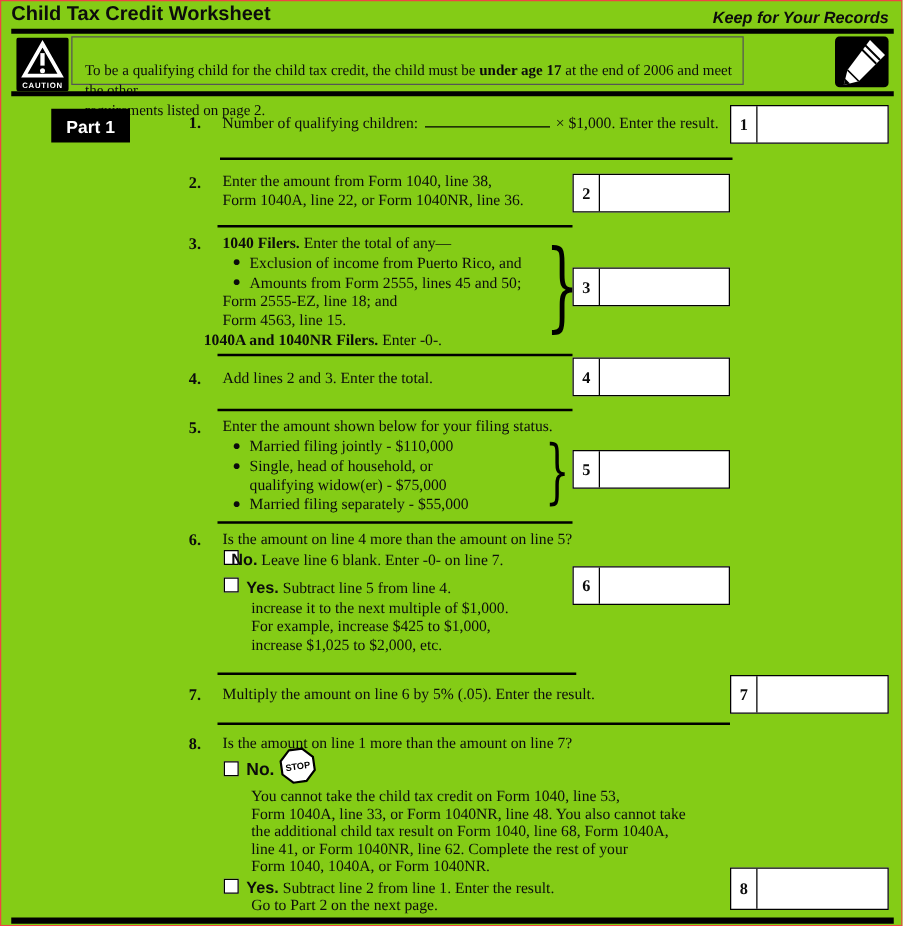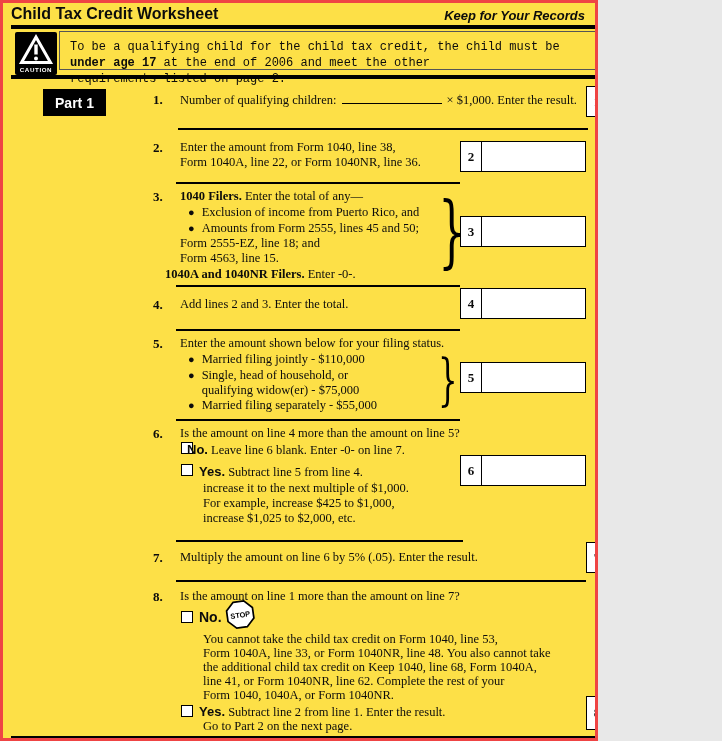--- a/index.html
+++ b/index.html
@@ -1,26 +1,26 @@
 <!DOCTYPE html>
 <html><head>
 <meta charset="utf-8">
 <style>
   html,body{margin:0;padding:0;background:#e8e8e8;}
   .page{
-    position:relative;width:598px;height:741px;background:#fde047;
-    border:3px solid #ef4444;box-sizing:border-box;overflow:hidden;
+    position:relative;width:722px;height:741px;background:#84cc16;
+    border:1px solid #ef4444;box-sizing:border-box;overflow:hidden;
     font-family:"Liberation Serif",serif;color:#0c0c0c;
   }
   .abs{position:absolute;}
   .bar{background:#000;height:4px;}
   .rule{background:#000;height:2px;}
   .title{font-family:"Liberation Sans",sans-serif;font-weight:bold;font-size:16px;}
   .tagline{font-family:"Liberation Sans",sans-serif;font-weight:bold;font-style:italic;font-size:13px;}
-  .cautionbox{border:1px solid #555;font-size:12px;line-height:16px;padding:7px 8px 0 10px;box-sizing:border-box;font-family:Liberation Mono, monospace;}
+  .cautionbox{border:1px solid #555;font-size:12px;line-height:16px;padding:18px 8px 0 10px;box-sizing:border-box;}
   .partbox{
     background:#000;color:#fff;font-family:"Liberation Sans",sans-serif;
     font-weight:bold;font-size:14px;display:flex;align-items:center;justify-content:center;text-align:right;
   }
   .body{font-size:12.5px;line-height:15px;white-space:nowrap;}
   .linenum{font-weight:bold;font-size:13px;}
   .blank{display:inline-block;width:100px;height:11px;border-bottom:1.3px solid #000;margin:0 5px;vertical-align:baseline;}
   .amtbox{border:1.5px solid #000;background:#fff;display:flex;box-sizing:border-box;}
   .amtbox .numcell{
     width:20px;border-right:1.5px solid #000;display:flex;align-items:center;
@@ -186,21 +186,21 @@
   <div class="abs chklabel" style="left:196px;top:606px;font-size:14px;">No.</div>
   <div class="abs" style="left:223px;top:597px;transform:rotate(-8deg);">
     <svg width="29" height="29" viewBox="0 0 30 30">
       <polygon points="9.5,1.5 20.5,1.5 28.5,9.5 28.5,20.5 20.5,28.5 9.5,28.5 1.5,20.5 1.5,9.5" fill="#fff" stroke="#000" stroke-width="1.8"></polygon>
       <text x="15" y="18.2" text-anchor="middle" font-size="7.6" font-weight="bold" fill="#000">STOP</text>
     </svg>
   </div>
   <div class="abs body" style="left:200px;top:629px;line-height:14px;">
     <div>You cannot take the child tax credit on Form 1040, line 53,</div>
     <div>Form 1040A, line 33, or Form 1040NR, line 48. You also cannot take</div>
-    <div>the additional child tax credit on Keep 1040, line 68, Form 1040A,</div>
+    <div>the additional child tax result on Form 1040, line 68, Form 1040A,</div>
     <div>line 41, or Form 1040NR, line 62. Complete the rest of your</div>
     <div>Form 1040, 1040A, or Form 1040NR.</div>
   </div>
   <div class="abs chk" style="left:178px;top:702px;"></div>
   <div class="abs body" style="left:196px;top:701px;">
     <span class="chklabel">Yes.</span><span> Subtract line 2 from line 1. Enter the result.</span>
   </div>
   <div class="abs body italic" style="left:200px;top:716px;">Go to Part 2 on the next page.</div>
   <div class="abs amtbox" style="left:583px;top:693px;width:127px;height:34px;">
     <div class="numcell">8</div>

